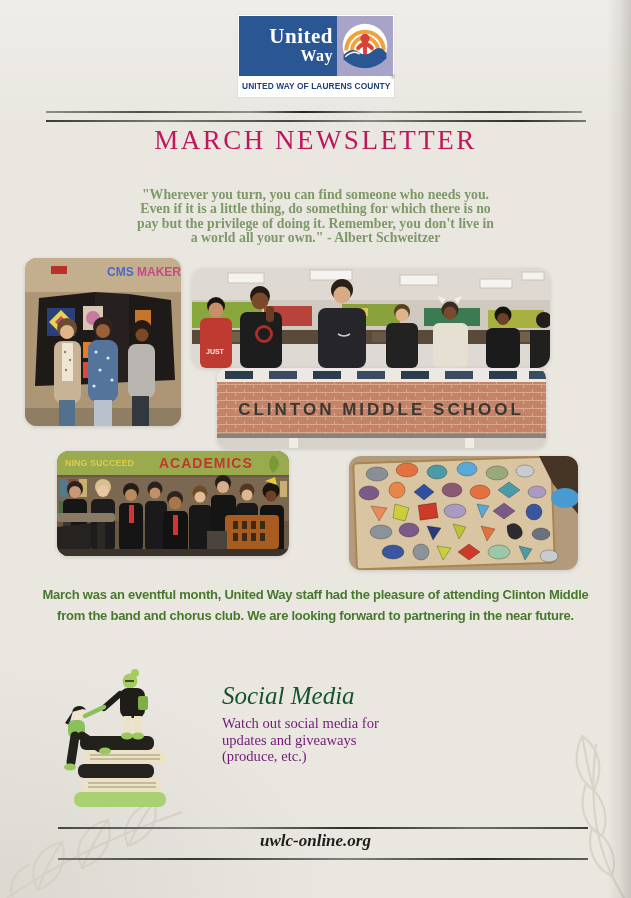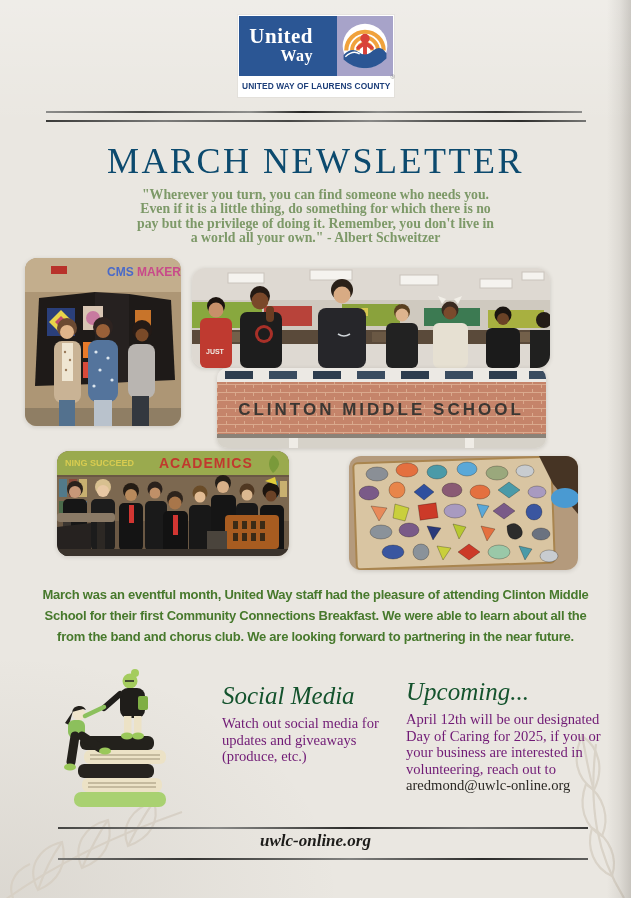--- a/index.html
+++ b/index.html
@@ -15,40 +15,40 @@
       radial-gradient(120% 60% at 0% 100%, rgba(90,80,66,.10) 0%, rgba(90,80,66,0) 45%);
   }
   .shadow-right{
     position:absolute; top:0; right:0; width:24px; height:100%; pointer-events:none;
     background:linear-gradient(90deg, rgba(60,54,46,0) 0%, rgba(60,54,46,.08) 55%, rgba(60,54,46,.20) 100%);
   }
   
   .logo-card{position:absolute; left:238px; top:15px; width:156px; height:82px; background:#ffffff;
     box-shadow:0 0 0 1px rgba(0,0,0,0.03);}
   .logo-row{display:flex; height:60px; margin:1px 1px 0 1px;}
-  .logo-blue{width:98px; background:#2b5694; display:flex; flex-direction:column; align-items:flex-end; justify-content:center; padding-right:24px; box-sizing:border-box;}
+  .logo-blue{width:98px; background:#2b5694; display:flex; flex-direction:column; align-items:flex-end; justify-content:center; padding-right:4px; box-sizing:border-box;}
   .logo-blue .t1{color:#fff; font-family:"Liberation Serif",serif; font-weight:bold; font-size:21px; line-height:20px; letter-spacing:.5px;}
   .logo-blue .t2{color:#fff; font-family:"Liberation Serif",serif; font-weight:bold; font-size:16px; line-height:20px; letter-spacing:.5px;}
   .logo-purple{width:56px; background:#a7a3c9; display:flex; align-items:center; justify-content:center;}
   .logo-tagline{height:19px; display:flex; align-items:center; justify-content:center; background:#fff;}
   .logo-tagline span{font-family:"Liberation Sans",sans-serif; font-weight:bold; font-size:9.5px; color:#1d3f7a; white-space:nowrap; transform:scaleX(.88); letter-spacing:.1px;}
   .logo-reg{position:absolute; right:-1px; bottom:17px; font-size:6px; color:#8a8a88; font-family:"Liberation Sans",sans-serif;}
   
   .rule{position:absolute; height:2px; pointer-events:none;}
   .rule.r1{left:46px; top:111px; width:536px;
     background:linear-gradient(90deg,#8d8d8b 0%,#4e4e4c 18%,#8f8f8d 38%,#232321 48%,#8c8c8a 62%,#3c3c3a 84%,#8e8e8c 100%);}
   .rule.r2{left:46px; top:120px; width:540px;
     background:linear-gradient(90deg,#3a3a38 0%,#7c7c7a 22%,#474745 45%,#8a8a88 60%,#565654 72%,#2e2e2c 88%,#767674 100%);}
   .rule.f1{left:58px; top:827px; width:530px;
     background:linear-gradient(90deg,#454543 0%,#8a8a88 30%,#2d2d2b 55%,#6f6f6d 78%,#3a3a38 100%);}
   .rule.f2{left:58px; top:858px; width:530px;
     background:linear-gradient(90deg,#757573 0%,#343432 25%,#828280 55%,#2c2c2a 80%,#5e5e5c 100%);}
   
-  .news-title{position:absolute; left:0; top:140px; width:100%; text-align:center;
-    font-family:"Liberation Serif",serif; font-size:36px; letter-spacing:2.5px; color:#0c4a6e; font-weight:500;}
+  .news-title{position:absolute; left:0; top:125px; width:100%; text-align:center;
+    font-family:"Liberation Serif",serif; font-size:27px; letter-spacing:2.5px; color:#be185d; font-weight:500;}
   .quote{position:absolute; left:0; top:188px; width:100%; text-align:center; color:#7d9968;
     font-family:"Liberation Serif",serif; font-size:13.8px; font-weight:600; line-height:14.4px;}
   .quote div{white-space:nowrap;}
   .article{position:absolute; left:0; top:584px; width:100%; text-align:center; color:#47792c;
     font-family:"Liberation Sans",sans-serif; font-weight:bold; font-size:13px; letter-spacing:-0.25px; line-height:21px;}
   .article div{white-space:nowrap;}
   .col-heading{font-family:Liberation Serif, serif; font-style:italic; font-size:25px; color:#14532d; font-weight:500;}
   .col-body{margin-top:5px; font-family:"Liberation Serif",serif; font-size:14.6px; line-height:16.6px; color:#701a75;}
   .col-social{position:absolute; left:222px; top:682px; width:182px;}
   .col-upcoming{position:absolute; left:406px; top:678px; width:196px;}
@@ -365,21 +365,20 @@
         <path d="M120,88 l11,8 l-11,8 l-11,-8 Z" fill="#cc3a28"></path>
         <ellipse cx="150" cy="96" rx="11" ry="7" fill="#9ac8a8"></ellipse>
         <path d="M170,90 l13,3 l-7,11 Z" fill="#4a9aa8"></path>
         <ellipse cx="200" cy="100" rx="9" ry="6" fill="#c8ccd0"></ellipse>
       </g>
     </svg>
   </div>
 
   <div class="article">
     <div>March was an eventful month, United Way staff had the pleasure of attending Clinton Middle</div>
-    <div>School for their first Community Connections Breakfast. We were able to learn about all the</div>
     <div>from the band and chorus club. We are looking forward to partnering in the near future.</div>
   </div>
 
   <svg class="illu" viewBox="0 0 135 158">
 
     <rect x="32" y="128" width="92" height="15" rx="7" fill="#a9d171"></rect>
     <rect x="40" y="114" width="80" height="14" rx="6" fill="#ece2c6"></rect>
     <line x1="46" y1="119" x2="114" y2="119" stroke="#b8ad90" stroke-width="1.4"></line>
     <line x1="46" y1="123" x2="114" y2="123" stroke="#b8ad90" stroke-width="1.4"></line>
     <rect x="36" y="100" width="76" height="14" rx="6" fill="#26231f"></rect>
@@ -407,24 +406,19 @@
     <path d="M40,72 L58,84" stroke="#23211c" stroke-width="9" stroke-linecap="round"></path>
     <ellipse cx="28" cy="103" rx="6" ry="3.6" fill="#9ac85a"></ellipse>
     <ellipse cx="63" cy="87" rx="6" ry="3.6" fill="#9ac85a"></ellipse>
   </svg>
 
   <div class="col-social">
     <div class="col-heading">Social Media</div>
     <div class="col-body">Watch out social media for updates and giveaways (produce, etc.)</div>
   </div>
 
-  <div class="col-upcoming">
-    <div class="col-heading">Upcoming...</div>
-    <div class="col-body">April 12th will be our designated Day of Caring for 2025, if you or your business are interested in volunteering, reach out to</div>
-    <div class="email">aredmond@uwlc-online.org</div>
-  </div>
 
   <div class="rule f1"></div>
   <div class="site">uwlc-online.org</div>
   <div class="rule f2"></div>
 
   <div class="shadow-right"></div>
 </div>
 
 </body></html>

